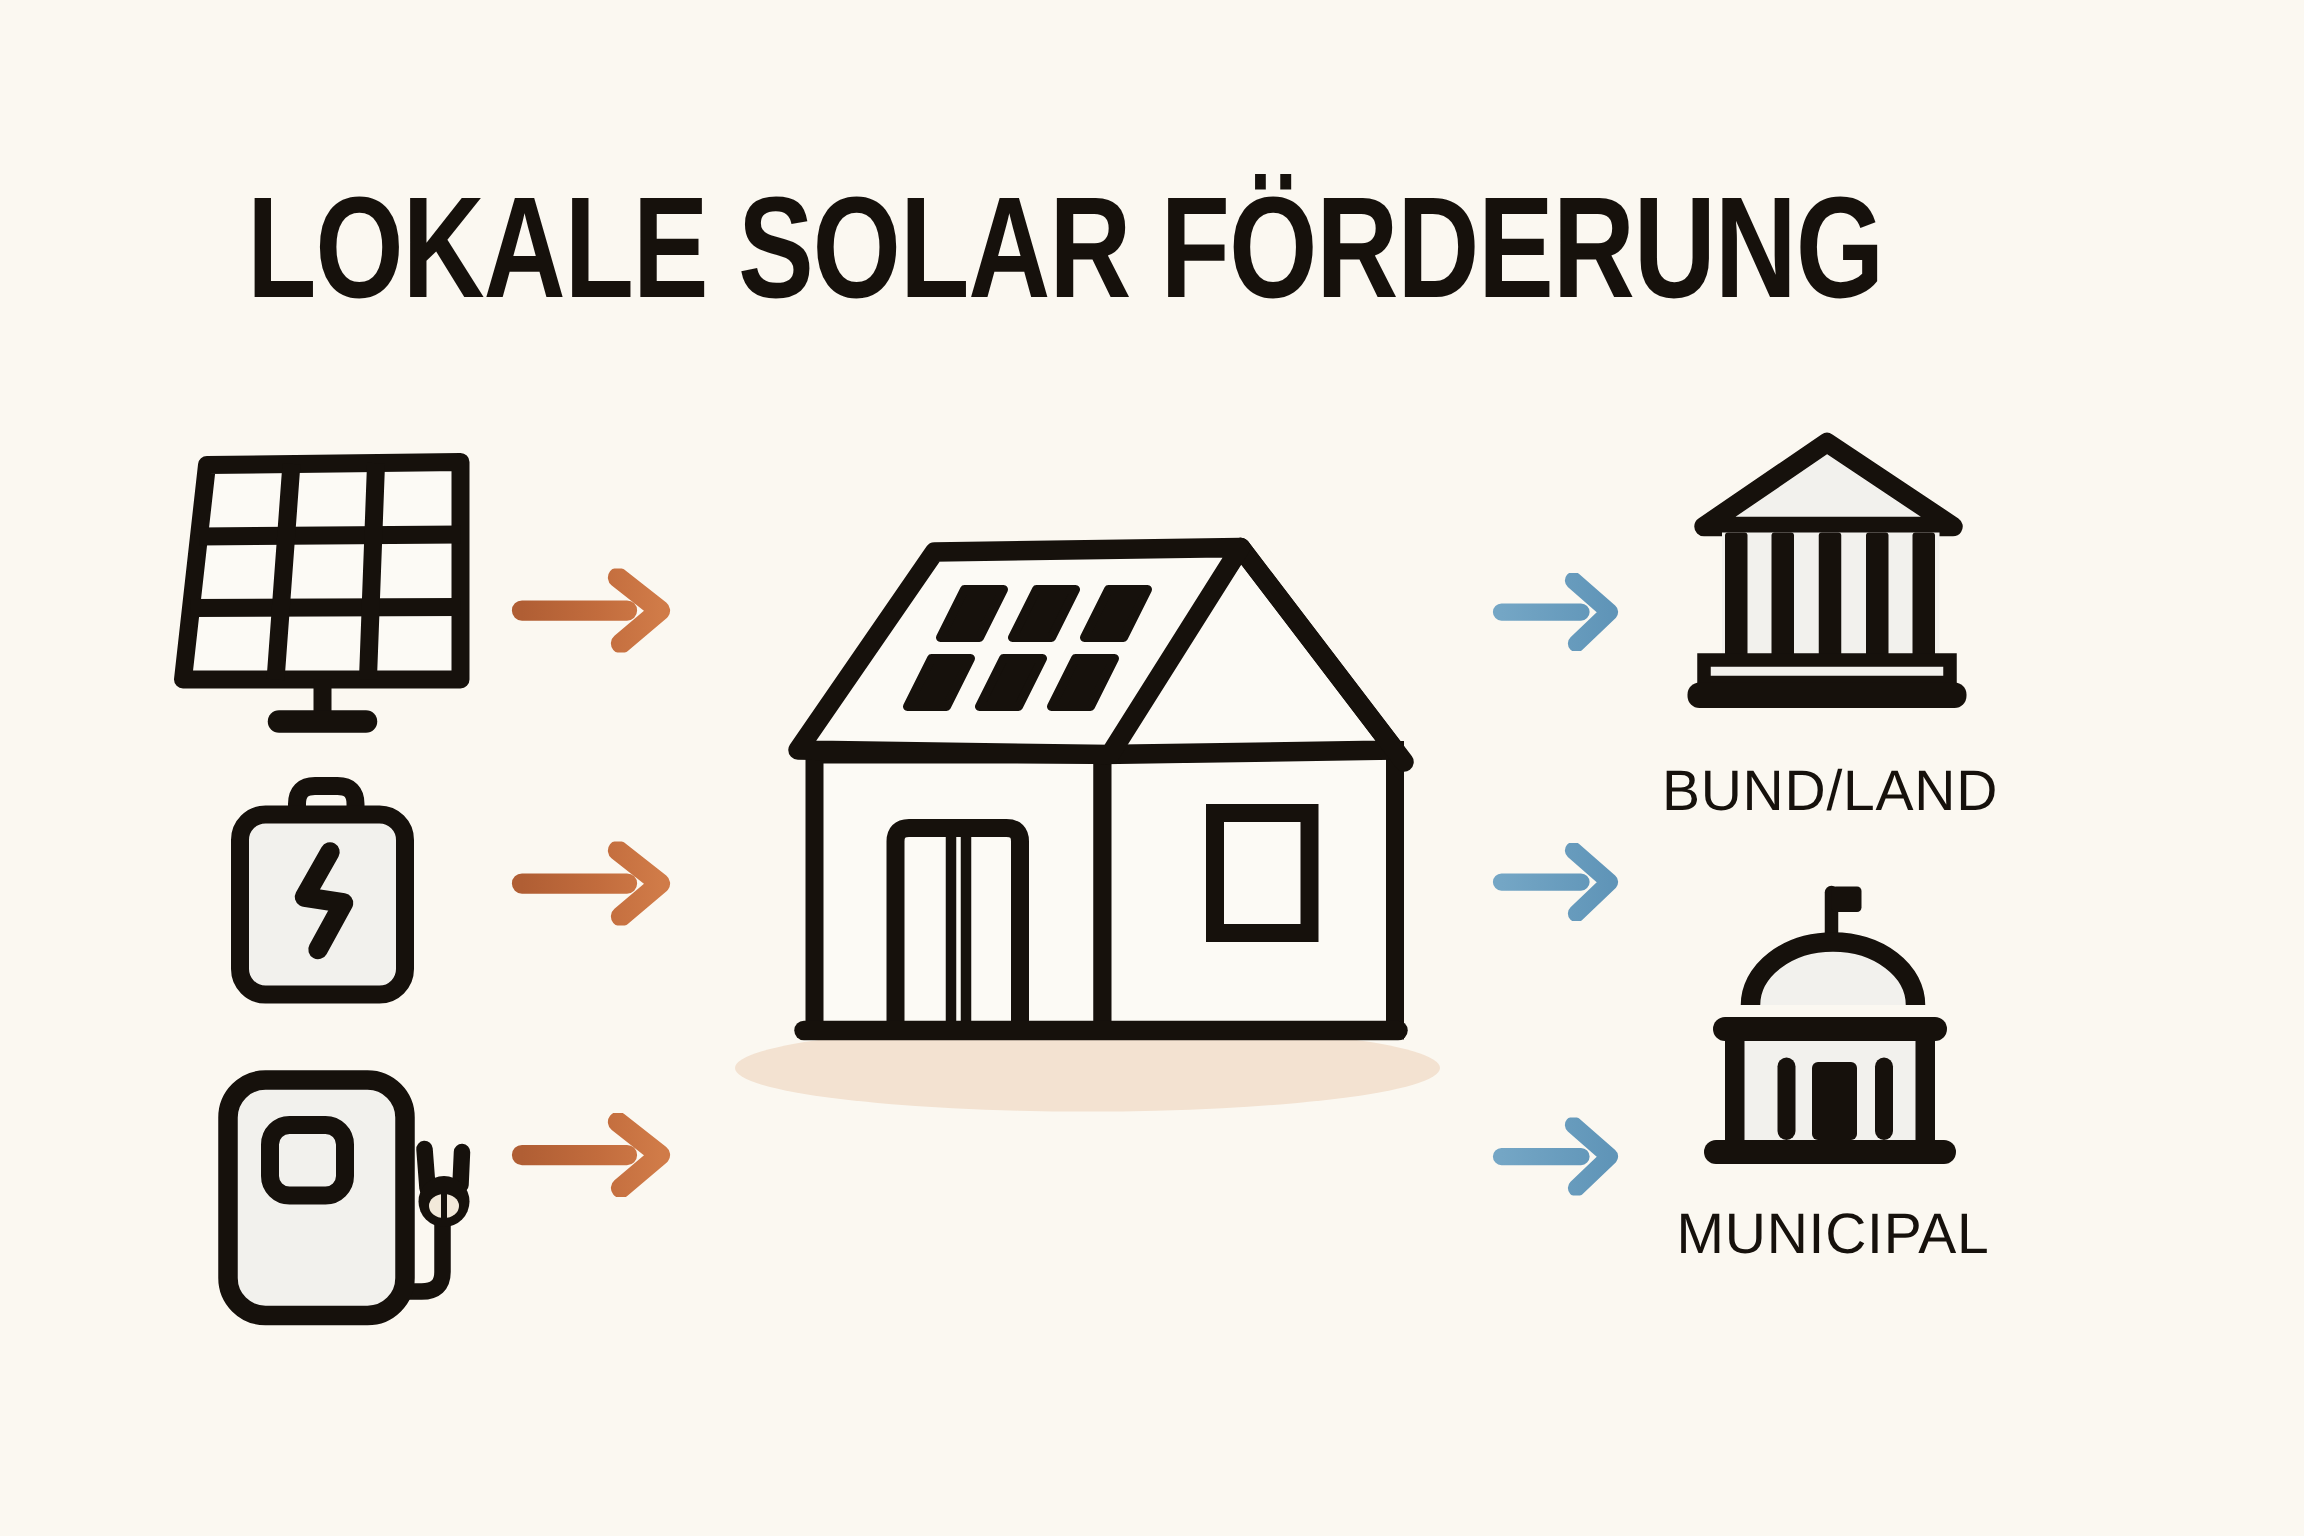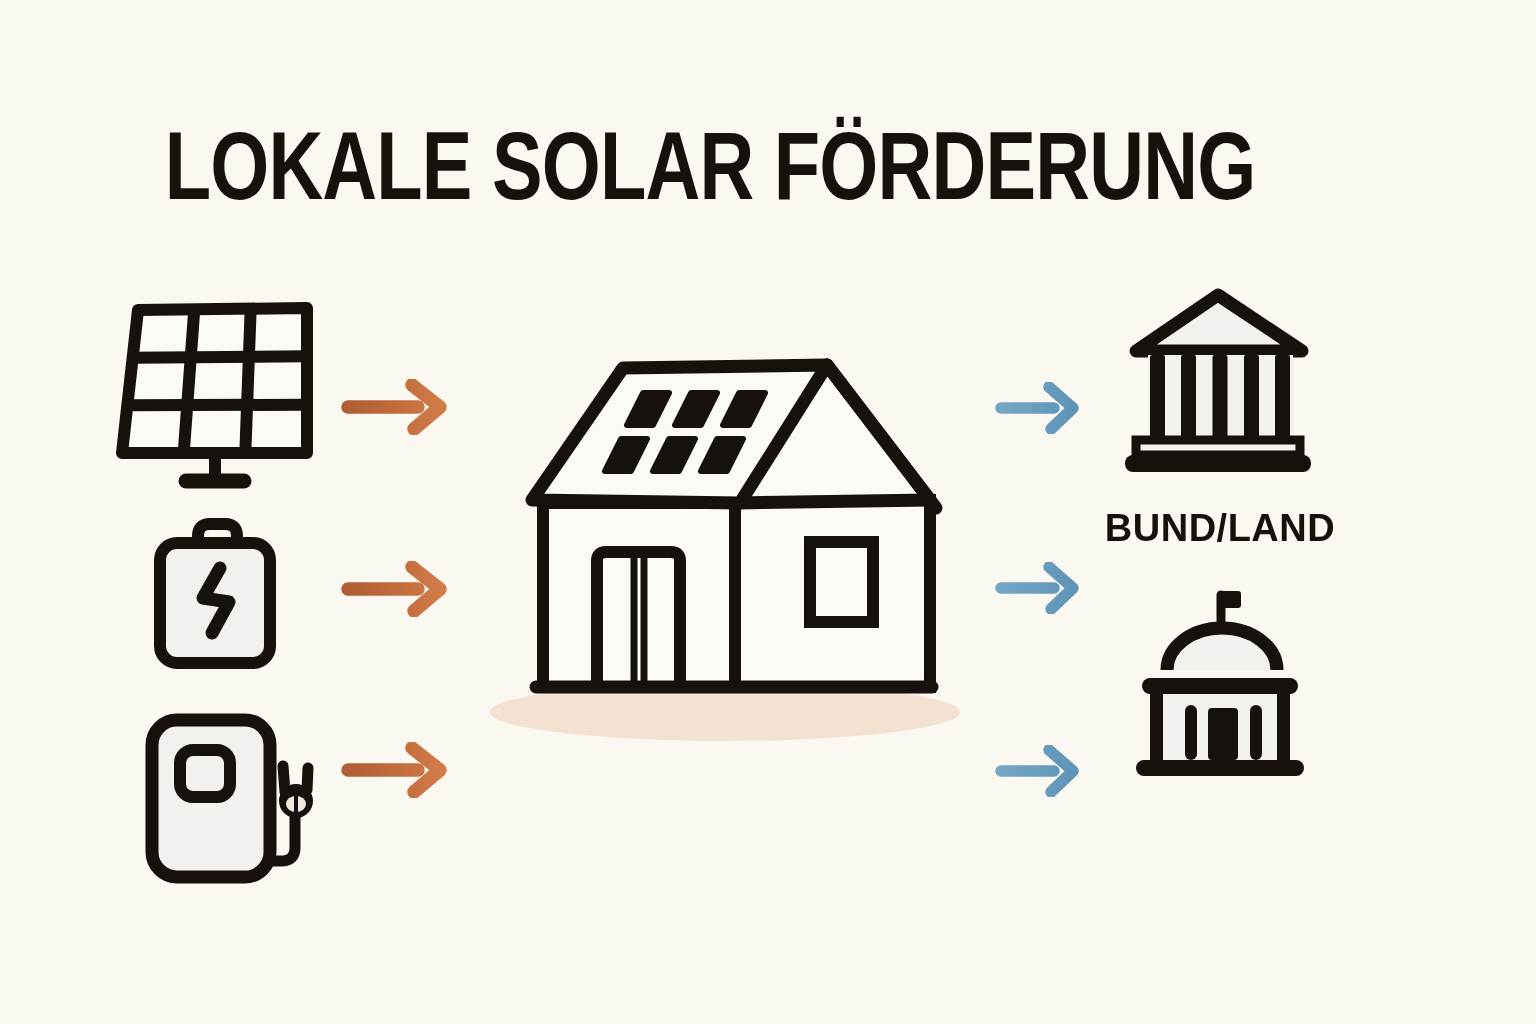--- a/index.html
+++ b/index.html
@@ -19,21 +19,21 @@
   }
   .abs{position:absolute;}
   .title{
     position:absolute;left:0;top:118px;width:1420px;
     text-align:center;font-weight:700;font-size:96px;line-height:1;
     color:var(--ink);letter-spacing:-1px;
     transform:scaleX(0.79);transform-origin:50% 50%;
     white-space:nowrap;
   }
   .label{
-    position:absolute;font-weight:700;font-size:38px;line-height:52px;
+    position:absolute;font-weight:400;font-size:38px;line-height:52px;
     color:var(--ink);text-align:center;letter-spacing:0.5px;
   }
   .label-bund{left:1070px;top:502px;width:300px;}
   .label-muni{left:1072px;top:797px;width:300px;}
   svg{display:block;}
 </style>
 </head>
 <body>
 
 <div class="canvas">
@@ -172,15 +172,16 @@
       <rect x="20" y="113" width="140" height="66" fill="var(--icon-fill-light)"></rect>
       <rect x="20" y="113" width="13" height="66" fill="var(--ink)"></rect>
       <rect x="147" y="113" width="13" height="66" fill="var(--ink)"></rect>
       <rect x="55" y="124" width="12" height="55" rx="6" fill="var(--ink)"></rect>
       <rect x="78" y="127" width="30" height="52" rx="4" fill="var(--ink)"></rect>
       <rect x="120" y="124" width="12" height="55" rx="6" fill="var(--ink)"></rect>
       <rect x="6" y="179" width="168" height="16" rx="8" fill="var(--ink)"></rect>
     </svg>
   </div>
   <div class="label label-muni">
+    <div>MUNICIPAL</div>
   </div>
 
 </div>
 
 </body></html>

